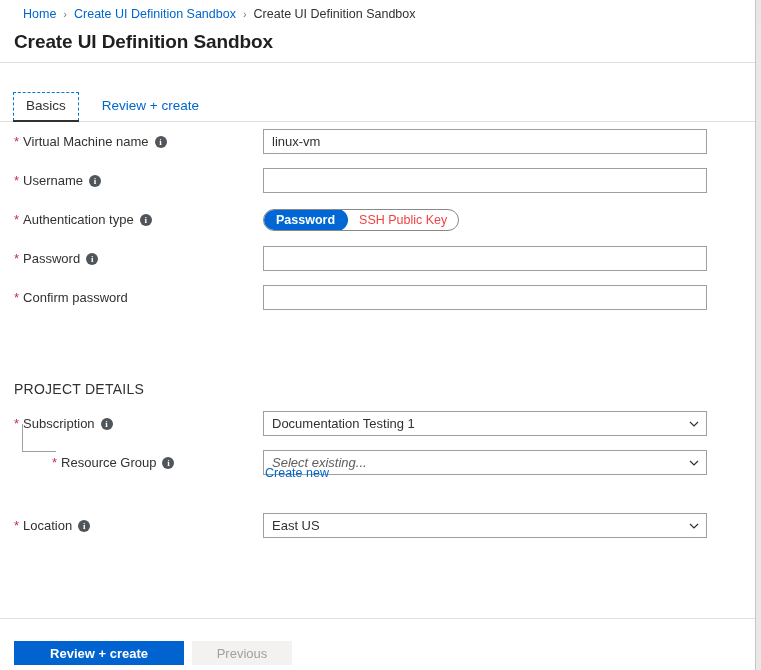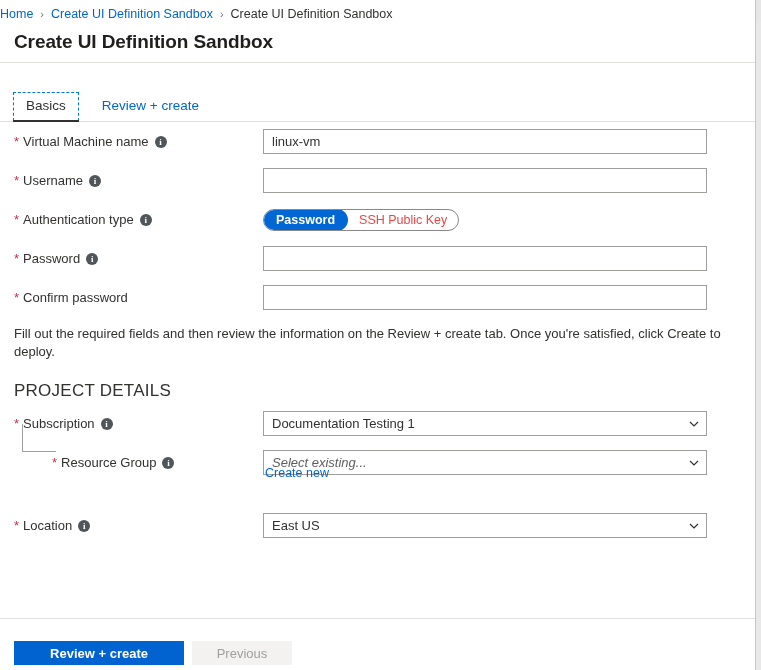--- a/index.html
+++ b/index.html
@@ -39,21 +39,21 @@
   
   .breadcrumb {
     position: absolute;
     left: 0; top: 0;
     width: 755px;
     height: 28px;
     box-sizing: border-box;
     border-bottom: 1px solid #e1dfdd;
     display: flex;
     align-items: center;
-    padding-left: 0;
+    padding-left: 23px;
     background: #ffffff;
     font-size: 12.5px;
   }
   .crumb-link {
     color: #0066cc;
     cursor: pointer;
     white-space: nowrap;
   }
   .crumb-current {
     color: #323130;
@@ -237,21 +237,21 @@
     top: 325px;
     width: 712px;
     font-size: 13px;
     color: #323130;
     line-height: 18px;
   }
   .section-head {
     position: absolute;
     left: 14px;
     top: 381px;
-    font-size: 17px;
+    font-size: 14px;
     color: #323130;
     letter-spacing: 0.25px;
   }
   
   .tree {
     position: absolute;
     left: 22px;
     top: 424px;
     width: 34px;
     height: 28px;
@@ -397,21 +397,20 @@
         <span class="label">
           <span class="req">*</span>
           <span>Confirm password</span>
         </span>
         <span class="field">
           <input class="txt" type="password" value="" style="">
         </span>
       </div>
     </div>
 
-    <div class="helptext">Fill out the required fields and then review the information on the Review + create tab. Once you're satisfied, click Create to deploy.</div>
 
     <div class="section-head">PROJECT DETAILS</div>
 
     <div class="form" style="top:404px;">
 
       <div class="row">
         <span class="label">
           <span class="req">*</span>
           <span>Subscription</span>
           <span class="info-icon">i</span>

